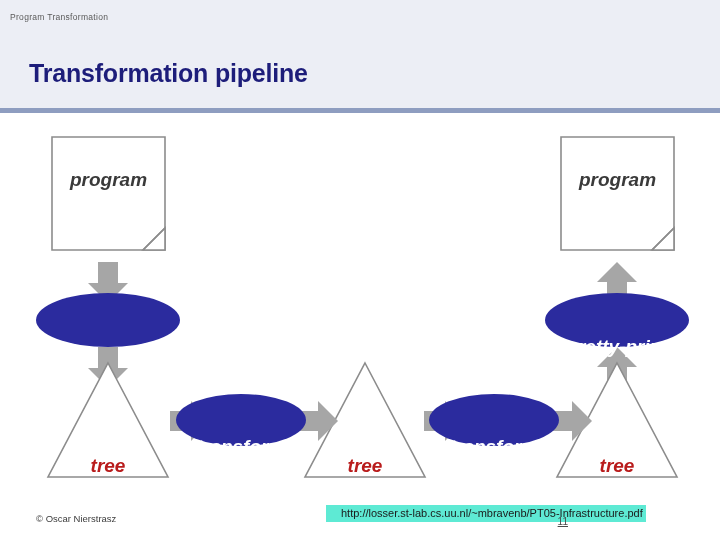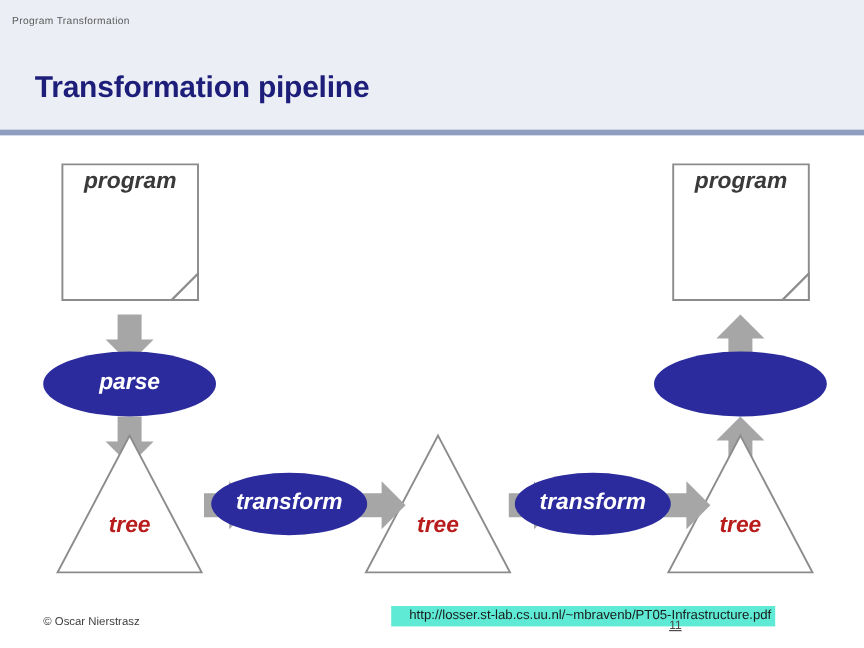--- a/index.html
+++ b/index.html
@@ -73,20 +73,21 @@
     display: block;
   }
 
   
   .node-label {
     position: absolute;
     font-family: "Liberation Sans", sans-serif;
     font-weight: bold;
     font-style: italic;
     white-space: nowrap;
+    margin-top: 28px;
   }
   .box-label {
     font-size: 19px;
     color: #3a3a3a;
     text-align: center;
   }
   .tree-label {
     font-size: 19px;
     color: #b91c1c;
     text-align: center;
@@ -198,32 +199,32 @@
       <g>
         <ellipse cx="241" cy="305" rx="65" ry="26" fill="#2b2b9e"></ellipse>
       </g>
       <g>
         <ellipse cx="494" cy="305" rx="65" ry="26" fill="#2b2b9e"></ellipse>
       </g>
     </svg>
 
     <div class="node-label box-label" style="left:52px; top:26px; width:113px;">program</div>
 
-    <div class="node-label ellipse-label" style="left:36px; top:193px; width:144px;">parse</div>
 
     <div class="node-label tree-label" style="left:48px; top:312px; width:120px;">tree</div>
 
     <div class="node-label ellipse-label" style="left:176px; top:293px; width:130px;">transform</div>
 
     <div class="node-label tree-label" style="left:305px; top:312px; width:120px;">tree</div>
 
     <div class="node-label ellipse-label" style="left:429px; top:293px; width:130px;">transform</div>
 
     <div class="node-label tree-label" style="left:557px; top:312px; width:120px;">tree</div>
 
+    <div class="node-label ellipse-label" style="left:545px; top:193px; width:144px;">pretty-print</div>
 
     <div class="node-label box-label" style="left:561px; top:26px; width:113px;">program</div>
   </div>
 
   <div class="footer-copyright">© Oscar Nierstrasz</div>
   <div class="footer-url">http://losser.st-lab.cs.uu.nl/~mbravenb/PT05-Infrastructure.pdf</div>
   <div class="footer-page">11</div>
 
 </div>
 

